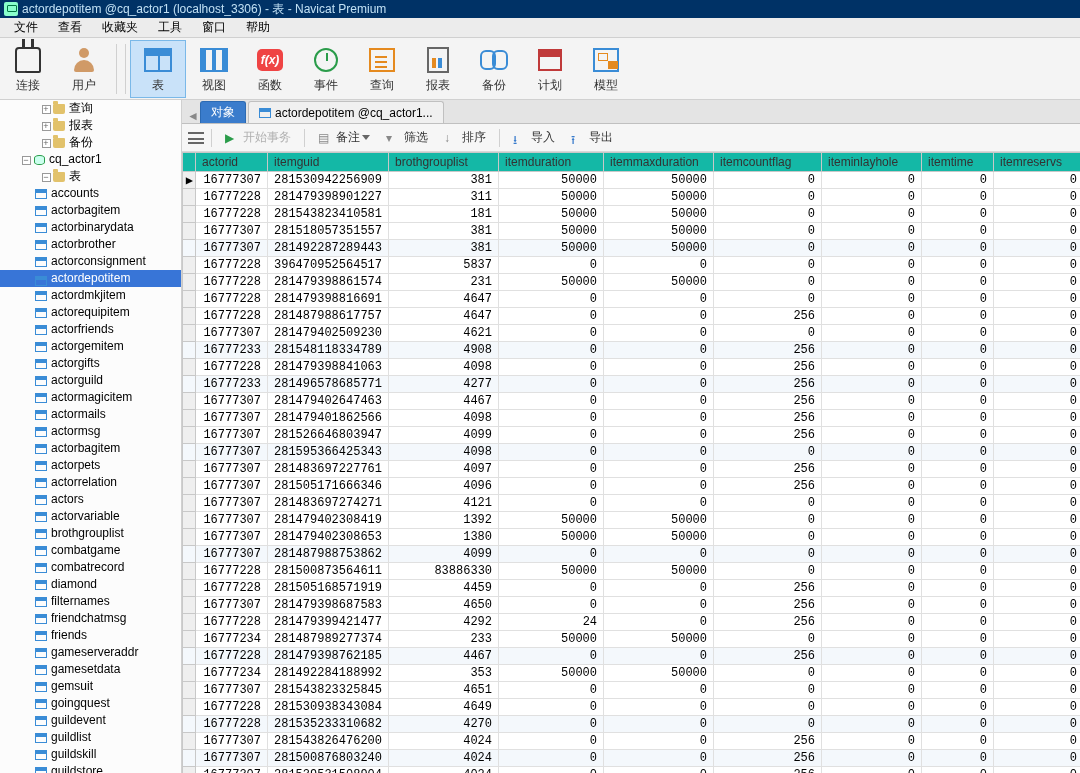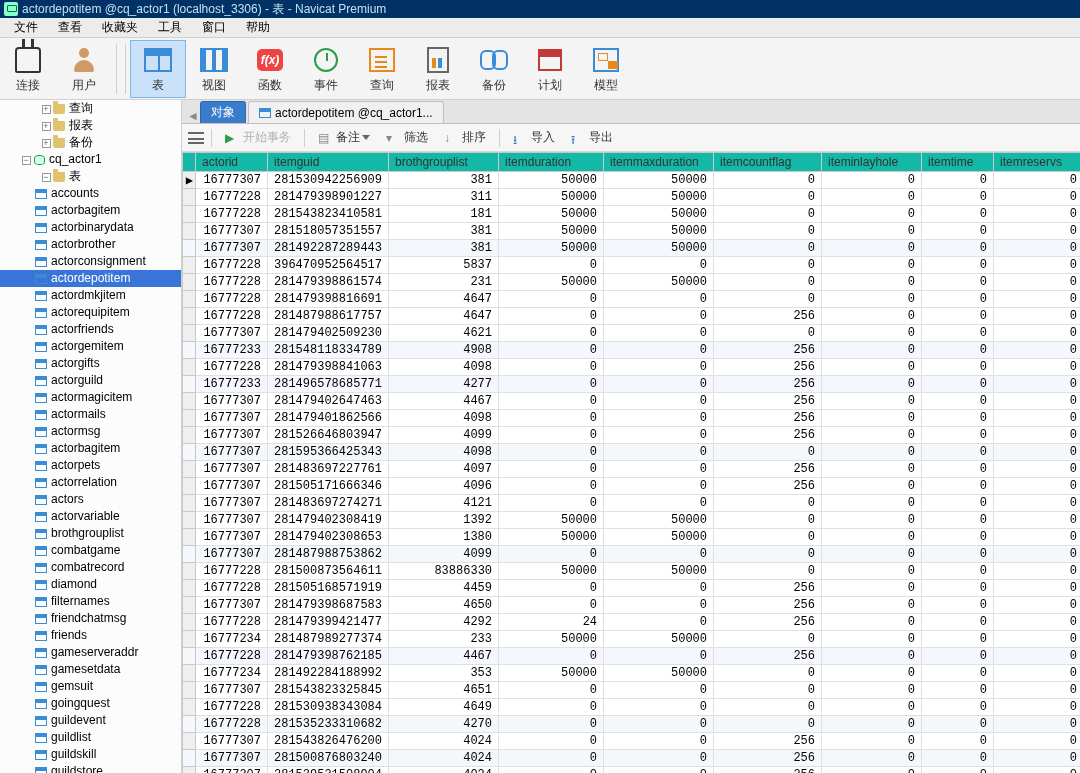--- a/index.html
+++ b/index.html
@@ -11,21 +11,21 @@
 .menu-item { padding: 1px 10px; cursor: default; }
 .toolbar-main { background: #f4f4f4; height: 62px; display: flex; align-items: center; border-bottom: 1px solid #d0d0d0; }
 .tb-btn { width: 56px; height: 58px; display: flex; flex-direction: column; align-items: center; justify-content: center; cursor: pointer; }
 .tb-btn.active { background: #c9e2f9; border: 1px solid #7ab8e8; }
 .tb-btn .ic { height: 34px; display:flex; align-items:center; justify-content:center; }
 .tb-btn .lbl { font-size: 12px; color: #333; }
 .tb-sep { width:1px; height:50px; background:#d0d0d0; margin:0 4px; }
 .body-area { display: flex; height: calc(773px - 18px - 20px - 62px); }
 .sidebar { width: 182px; background: #fcfcfc; border-right: 1px solid #d0d0d0; overflow-y: auto; }
 .tree-node { display:flex; align-items:center; height:17px; line-height:17px; padding-left:4px; white-space:nowrap; cursor:default; }
-.tree-node.selected { background:#3875d7; color:#fff; }
+.tree-node.selected { background:#3875d7; color:#fff;align-items:flex-end; }
 .tree-node .exp { width:12px; text-align:center; color:#666; font-size:10px; }
 .tree-node .ticon { width:14px; height:12px; margin-right:3px; display:inline-flex; align-items:center; justify-content:center; }
 .tree-node .ticon.db{ color:#2a9c4a; }
 .tree-node.selected .ticon { color:#fff;}
 .tree-node .lbl{ }
 .ind0{padding-left:20px;} .ind1{padding-left:40px;} .ind2{padding-left:22px;}
 .content { flex: 1; display:flex; flex-direction:column; overflow:hidden; }
 .tabbar { height:24px; background:#e4e4e4; display:flex; align-items:flex-end; padding-left:4px; border-bottom:1px solid #c0c0c0; }
 .tabbar .arrow { width:14px; color:#888; text-align:center; }
 .tab { height:22px; padding: 0 10px; display:flex; align-items:center; border:1px solid #c0c0c0; border-bottom:none; margin-right:2px; background:#f0f0f0; border-radius:3px 3px 0 0; cursor:pointer; }

